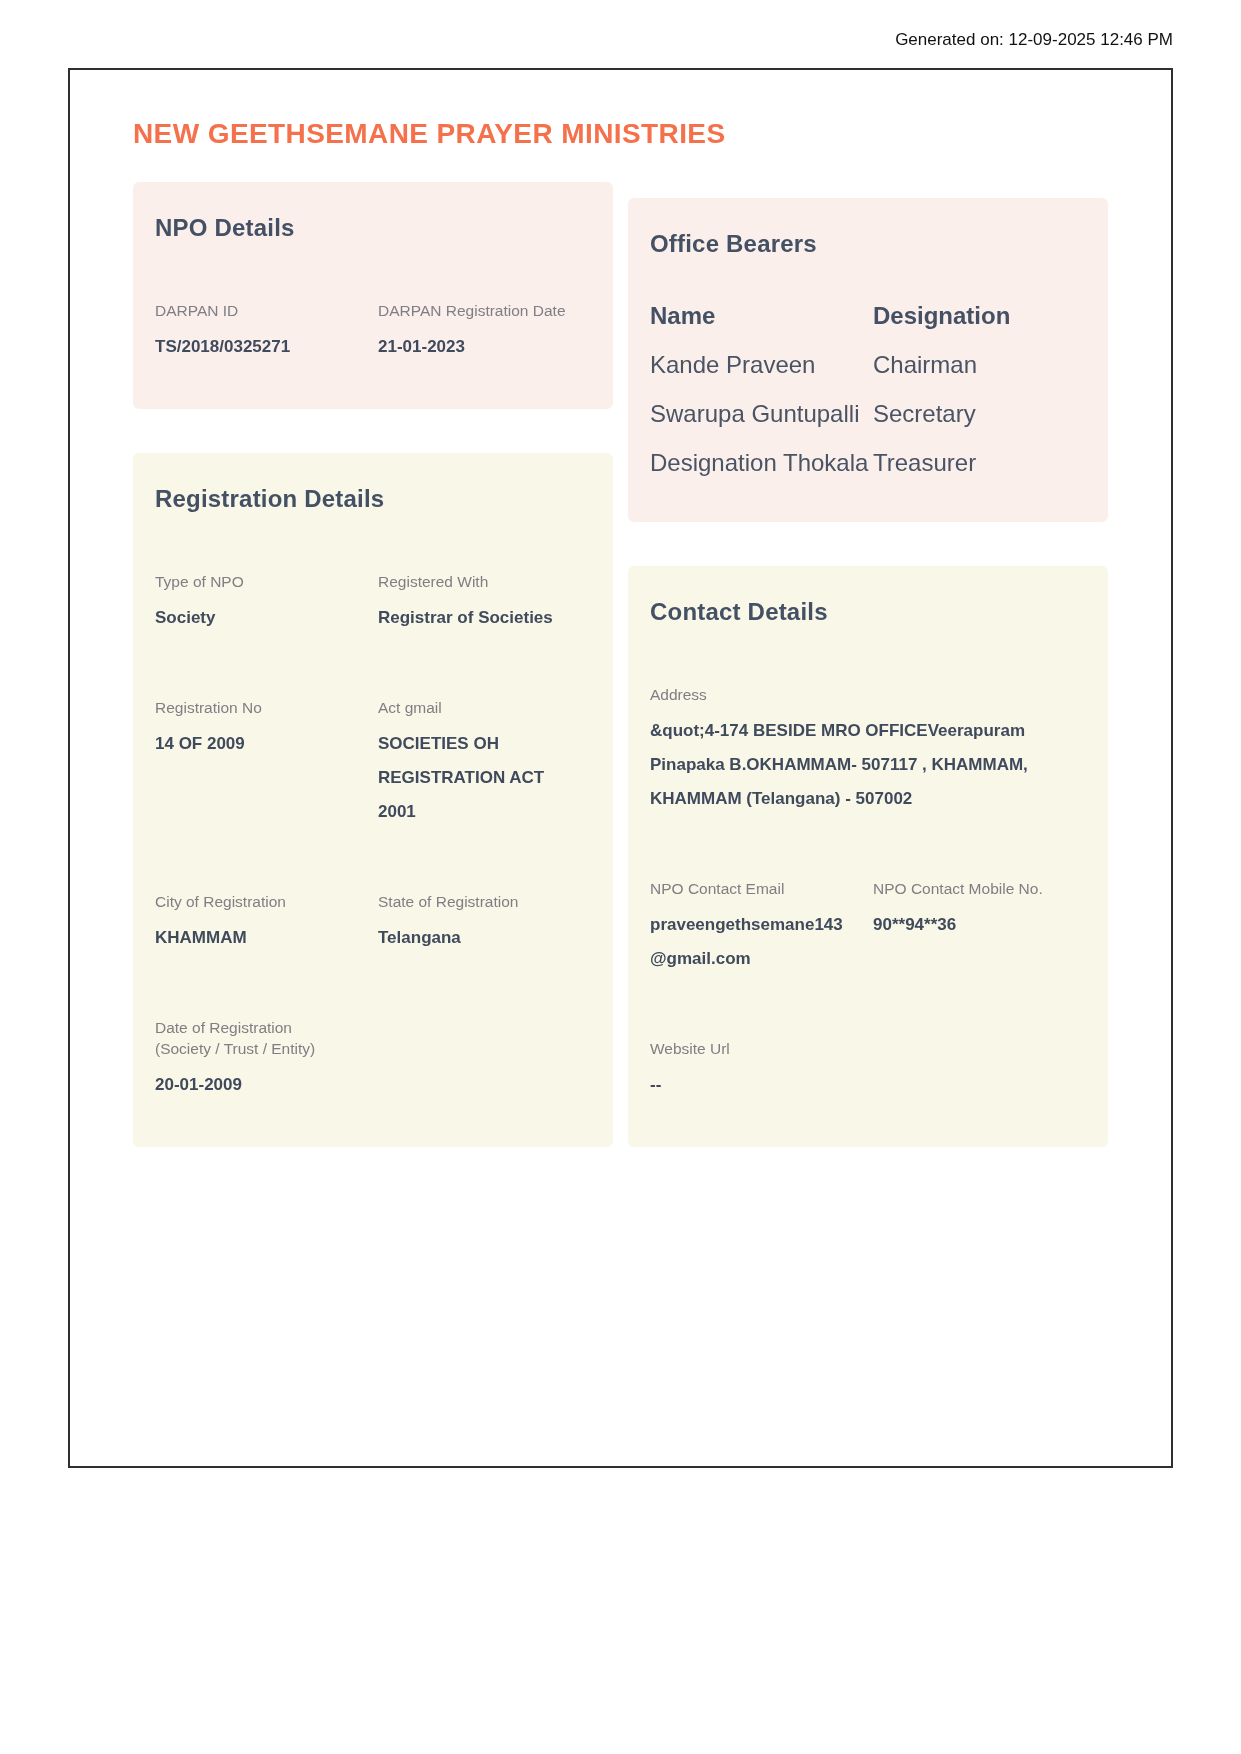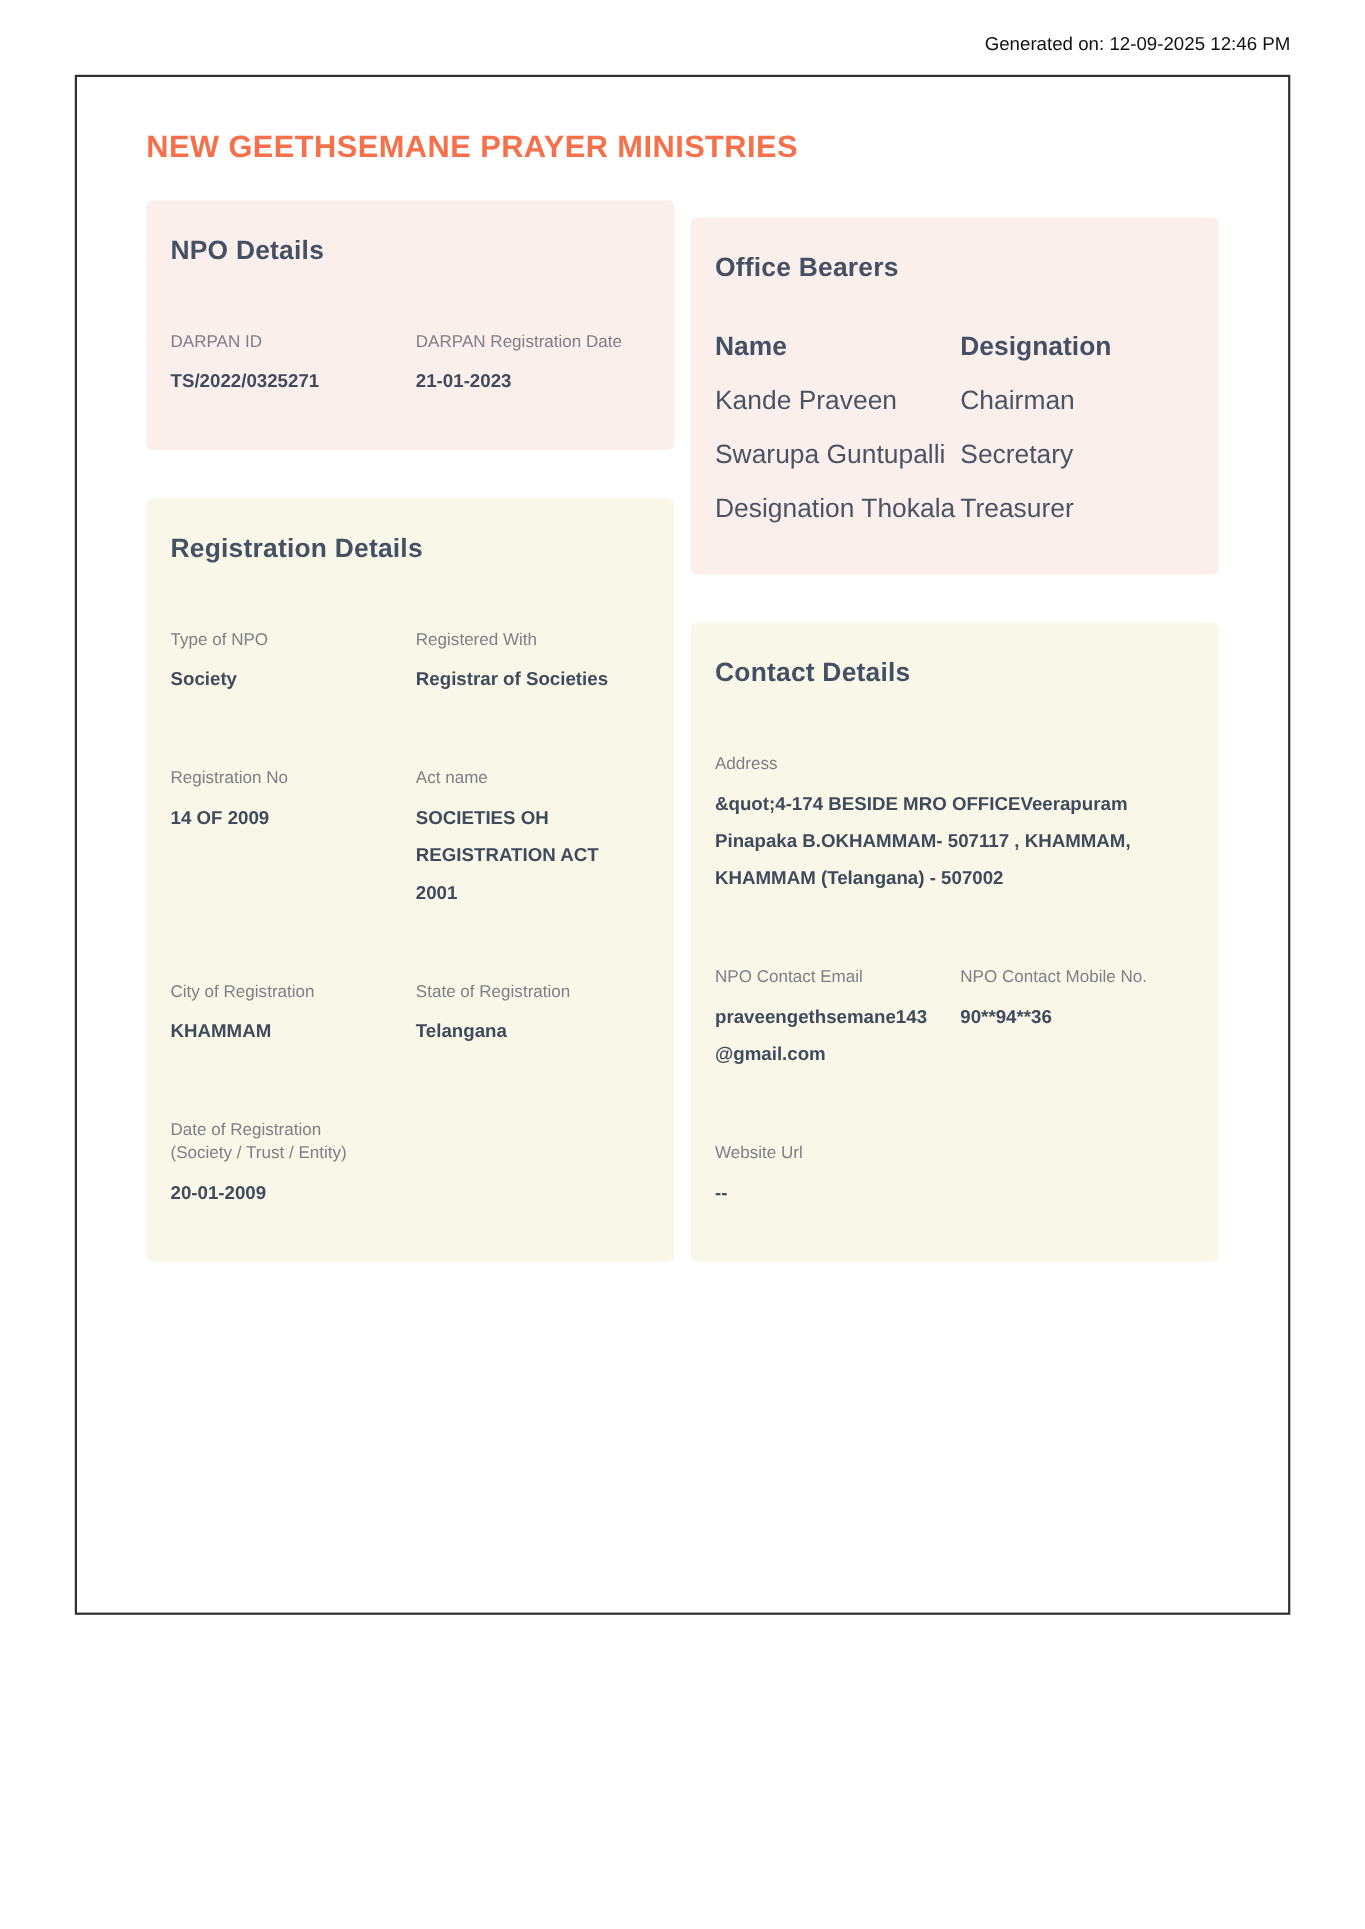--- a/index.html
+++ b/index.html
@@ -111,21 +111,21 @@
 
   <div class="columns">
 
     <div class="col">
 
       <div class="card pink">
         <h2>NPO Details</h2>
         <div class="field-grid">
           <div class="field">
             <div class="label">DARPAN ID</div>
-            <div class="value">TS/2022/0325271</div>
+            <div class="value">TS/2018/0325271</div>
           </div>
           <div class="field">
             <div class="label">DARPAN Registration Date</div>
             <div class="value">21-01-2023</div>
           </div>
         </div>
       </div>
 
       <div class="card cream">
         <h2>Registration Details</h2>
@@ -136,21 +136,21 @@
           </div>
           <div class="field">
             <div class="label">Registered With</div>
             <div class="value">Registrar of Societies</div>
           </div>
           <div class="field">
             <div class="label">Registration No</div>
             <div class="value">14 OF 2009</div>
           </div>
           <div class="field">
-            <div class="label">Act name</div>
+            <div class="label">Act gmail</div>
             <div class="value">SOCIETIES OH REGISTRATION ACT 2001</div>
           </div>
           <div class="field">
             <div class="label">City of Registration</div>
             <div class="value">KHAMMAM</div>
           </div>
           <div class="field">
             <div class="label">State of Registration</div>
             <div class="value">Telangana</div>
           </div>

